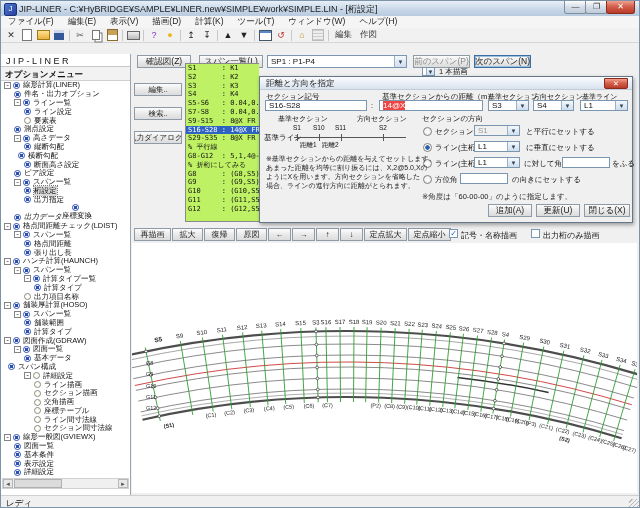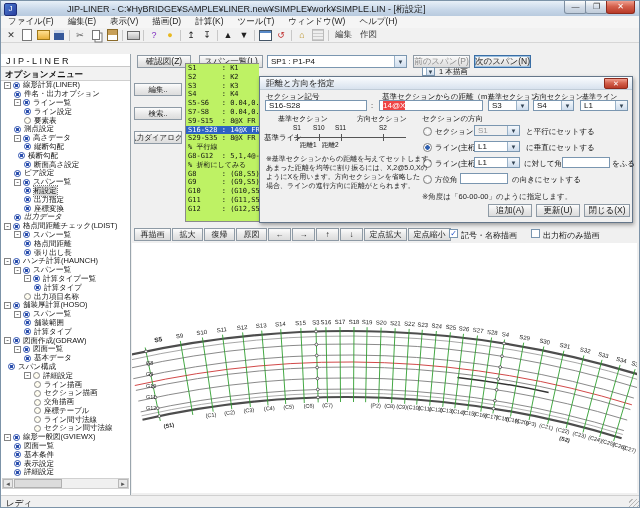--- a/index.html
+++ b/index.html
@@ -2,21 +2,21 @@
 <html><head>
 <meta charset="utf-8">
 <style>
   html,body{margin:0;padding:0;}
   #app{position:relative;width:640px;height:508px;font-family:"Liberation Sans","DejaVu Sans",sans-serif;
        background:#f0f0f0;overflow:hidden;border:1px solid #7c93a8;box-sizing:border-box;}
   .abs{position:absolute;}
   
   #titlebar{left:0;top:0;width:640px;height:15px;background:linear-gradient(#e8f0f8,#c6d6e8 60%,#b8cade);border-bottom:1px solid #93a8bd;}
   #app-icon{left:3px;top:2px;width:11px;height:11px;background:linear-gradient(135deg,#4a7ad0,#2a3f9e);border:1px solid #20307a;color:#fff;font-size:8px;line-height:10px;text-align:center;border-radius:2px;}
-  #title-text{left:18px;top:2px;font-size:9px;color:#1c1c1c;white-space:nowrap;margin-left:48px;}
+  #title-text{left:18px;top:2px;font-size:9px;color:#1c1c1c;white-space:nowrap;}
   .winbtn{top:0;height:12px;border:1px solid #7e8ea0;border-top:none;background:linear-gradient(#fdfdfd,#d4dde8 50%,#c0ccd9);font-size:8px;line-height:11px;text-align:center;color:#333;border-radius:0 0 3px 3px;}
   #btn-close-w{background:linear-gradient(#f0a090,#d4614d 45%,#b83a28);color:#fff;border-color:#8e2a1c;}
   
   #menubar{left:0;top:15px;width:640px;height:12px;background:#f5f5f5;border-bottom:1px solid #e0e0e0;display:flex;align-items:center;}
   .menu-item{font-size:8.5px;color:#222;padding:0 7px;white-space:nowrap;}
   #toolbar{left:0;top:27px;width:640px;height:14px;background:#f1f1f1;border-bottom:1px solid #d6d6d6;display:flex;align-items:center;padding-left:2px;}
   .tb{width:14px;height:12px;display:flex;align-items:center;justify-content:center;font-size:9px;margin:0 1px;}
   .tb-sep{width:1px;height:11px;background:#c8c8c8;margin:0 2px;}
   .tb-label{font-size:8.5px;color:#333;padding:0 4px;}
   .ic-page{background:#fff;border:1px solid #777;width:8px;height:10px;}
@@ -201,21 +201,21 @@
           <span>スパン一覧</span>
         </div>
         <div class="trow" style="padding-left: 23px;">
           <span class="ti ti-b"></span>
           <span class="tsel">桁設定</span>
         </div>
         <div class="trow" style="padding-left: 23px;">
           <span class="ti ti-b"></span>
           <span>出力指定</span>
         </div>
-        <div class="trow" style="padding-left: 23px;">
+        <div class="trow" style="padding-left: 23px; flex-direction: column;">
           <span class="ti ti-b"></span>
           <span>座標変換</span>
         </div>
         <div class="trow" style="padding-left: 13px; font-style: italic;">
           <span class="ti ti-b"></span>
           <span>出力データ</span>
         </div>
         <div class="trow" style="padding-left: 3px;">
           <span class="exp">-</span>
           <span class="ti ti-b"></span>

